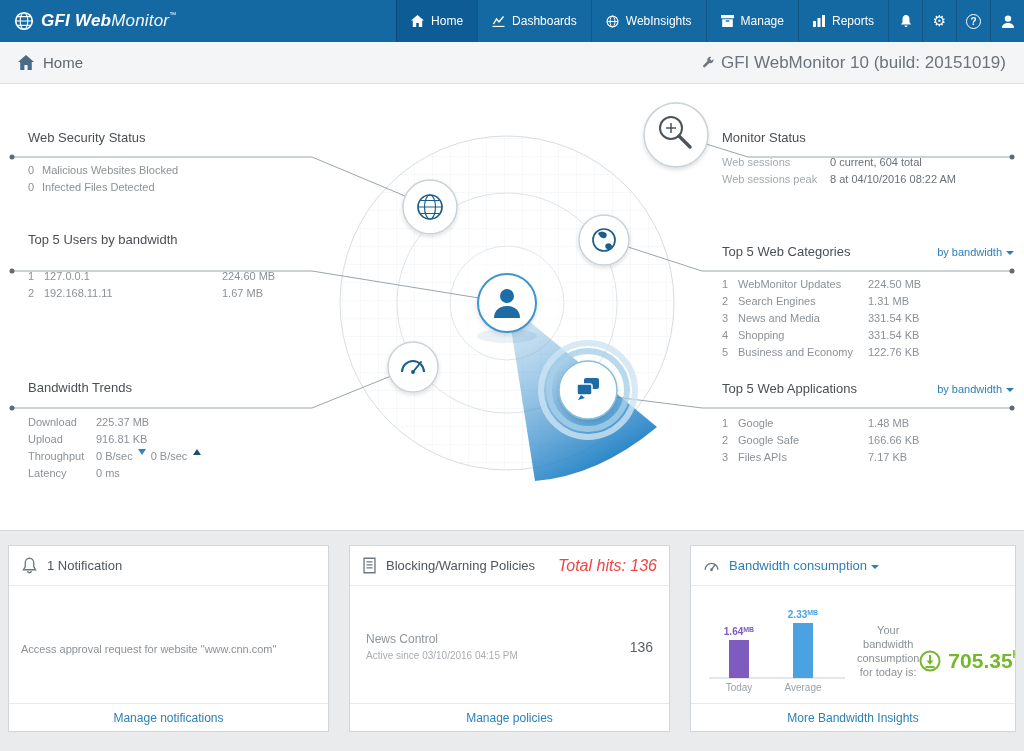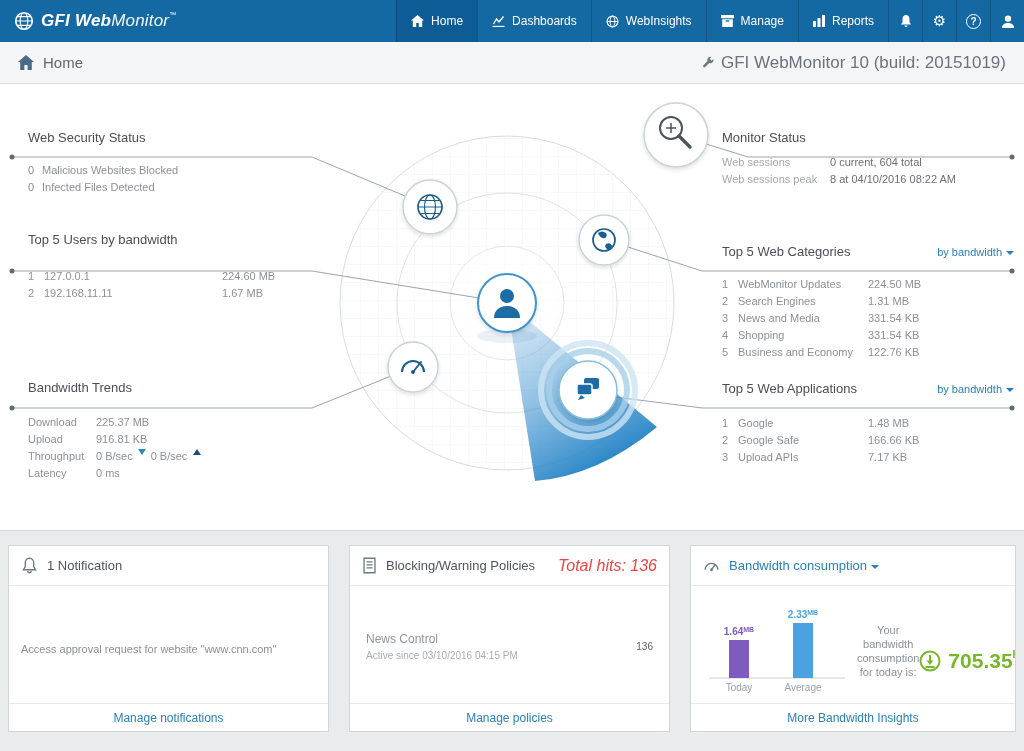--- a/index.html
+++ b/index.html
@@ -82,21 +82,21 @@
                  font-size:13px; color:#4f565c; border-bottom:1px solid #e7e9eb; flex:0 0 auto; }
   .card-header .right { margin-left:auto; font-size:16px; color:#ef4444;font-style:italic; }
   .card-body { flex:1; position:relative; font-size:11px; color:#8b9196; overflow:hidden; }
   .card-footer { height:28px; border-top:1px solid #e7e9eb; display:flex; align-items:center;
                  justify-content:center; font-size:12px; color:#2980b9; flex:0 0 auto; cursor:pointer; }
   .notif-text { position:absolute; left:12px; right:12px; top:56px; line-height:14px; }
   .policy-row { position:absolute; left:16px; right:16px; top:46px; display:flex;
                 align-items:center; justify-content:space-between; }
   .policy-name { font-size:12px; color:#8f959a; }
   .policy-since { font-size:10px; color:#a8adb2; margin-top:4px; }
-  .policy-hits { font-size:10px; color:#5a6065; }
+  .policy-hits { font-size:14px; color:#5a6065; }
   .bw-title { color:#2980b9; cursor:pointer; }
   .bw-body { display:flex; }
   .bw-right { width:158px; padding-top:12px; display:flex; flex-direction:row;
               align-items:center; text-align:center; }
   .bw-msg { width:146px; line-height:14px; }
   .bw-value-row { display:flex; align-items:center; gap:7px; margin-top:20px; }
   .bw-value { font-size:21px; font-weight:bold; color:#76b82a; line-height:1; }
   .bw-unit { font-size:10px; font-weight:bold; color:#76b82a; vertical-align:top; }
   .bw-status { font-size:12px; font-weight:normal; color:#76b82a; margin-top:6px; }
 </style>
@@ -403,21 +403,21 @@
         <span class="rname">Google</span>
         <span class="rval">1.48 MB</span>
       </div>
       <div class="trow">
         <span class="rank">2</span>
         <span class="rname">Google Safe</span>
         <span class="rval">166.66 KB</span>
       </div>
       <div class="trow">
         <span class="rank">3</span>
-        <span class="rname">Upload APIs</span>
+        <span class="rname">Files APIs</span>
         <span class="rval">7.17 KB</span>
       </div>
     </div>
   </div>
 </div>
 
 <section class="bottom">
 
   <div class="card">
     <div class="card-header">

